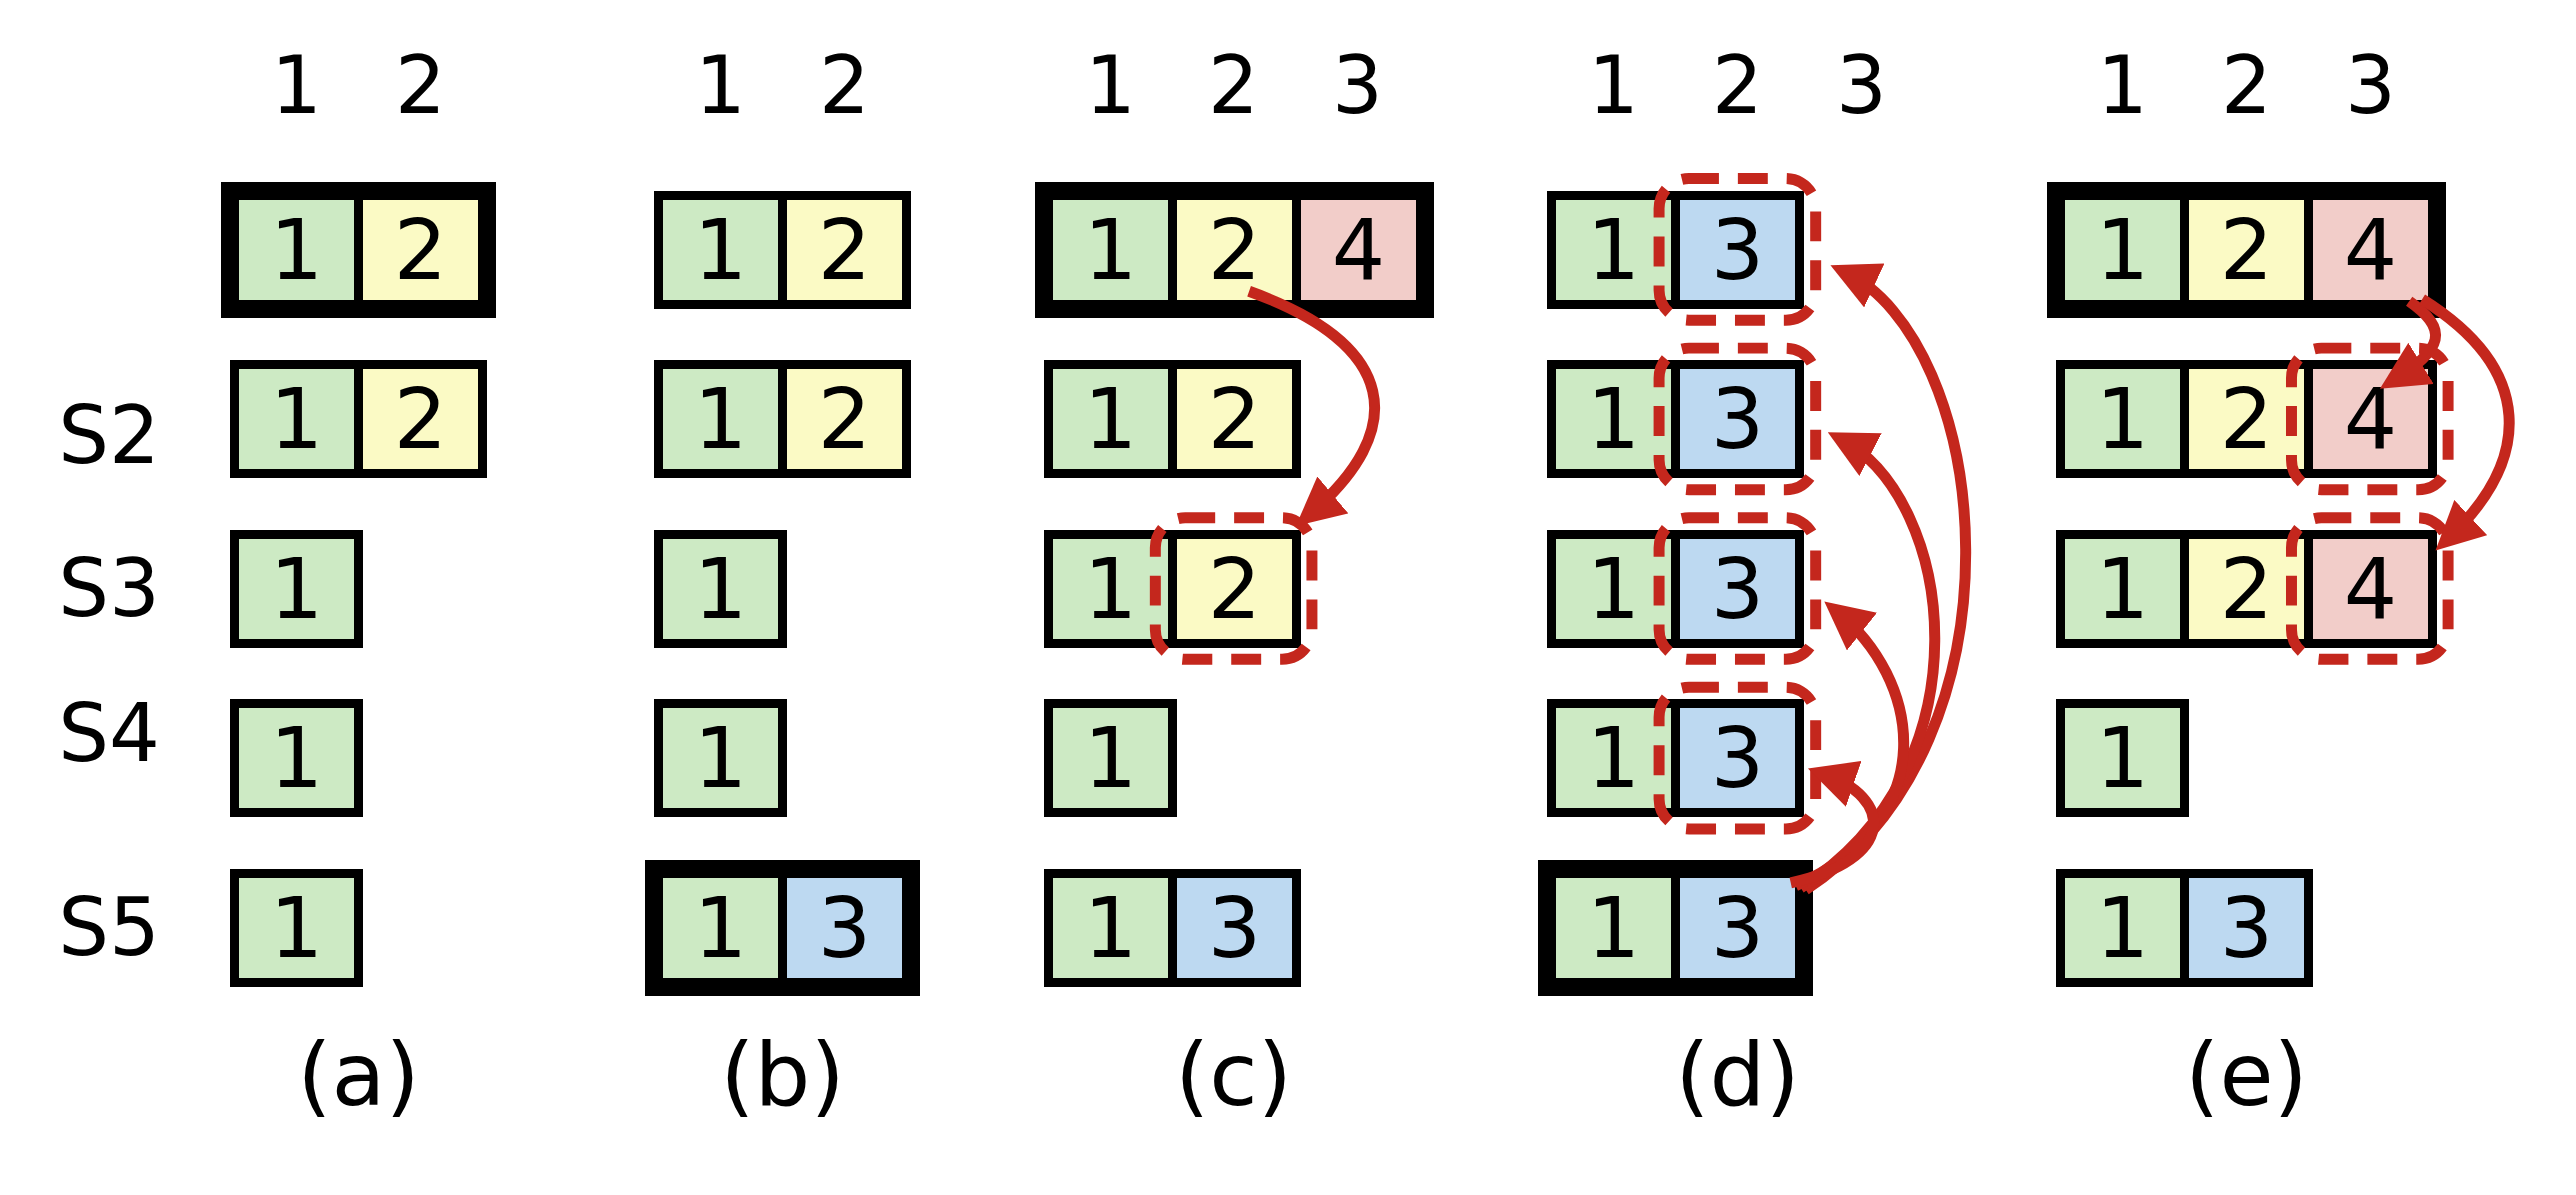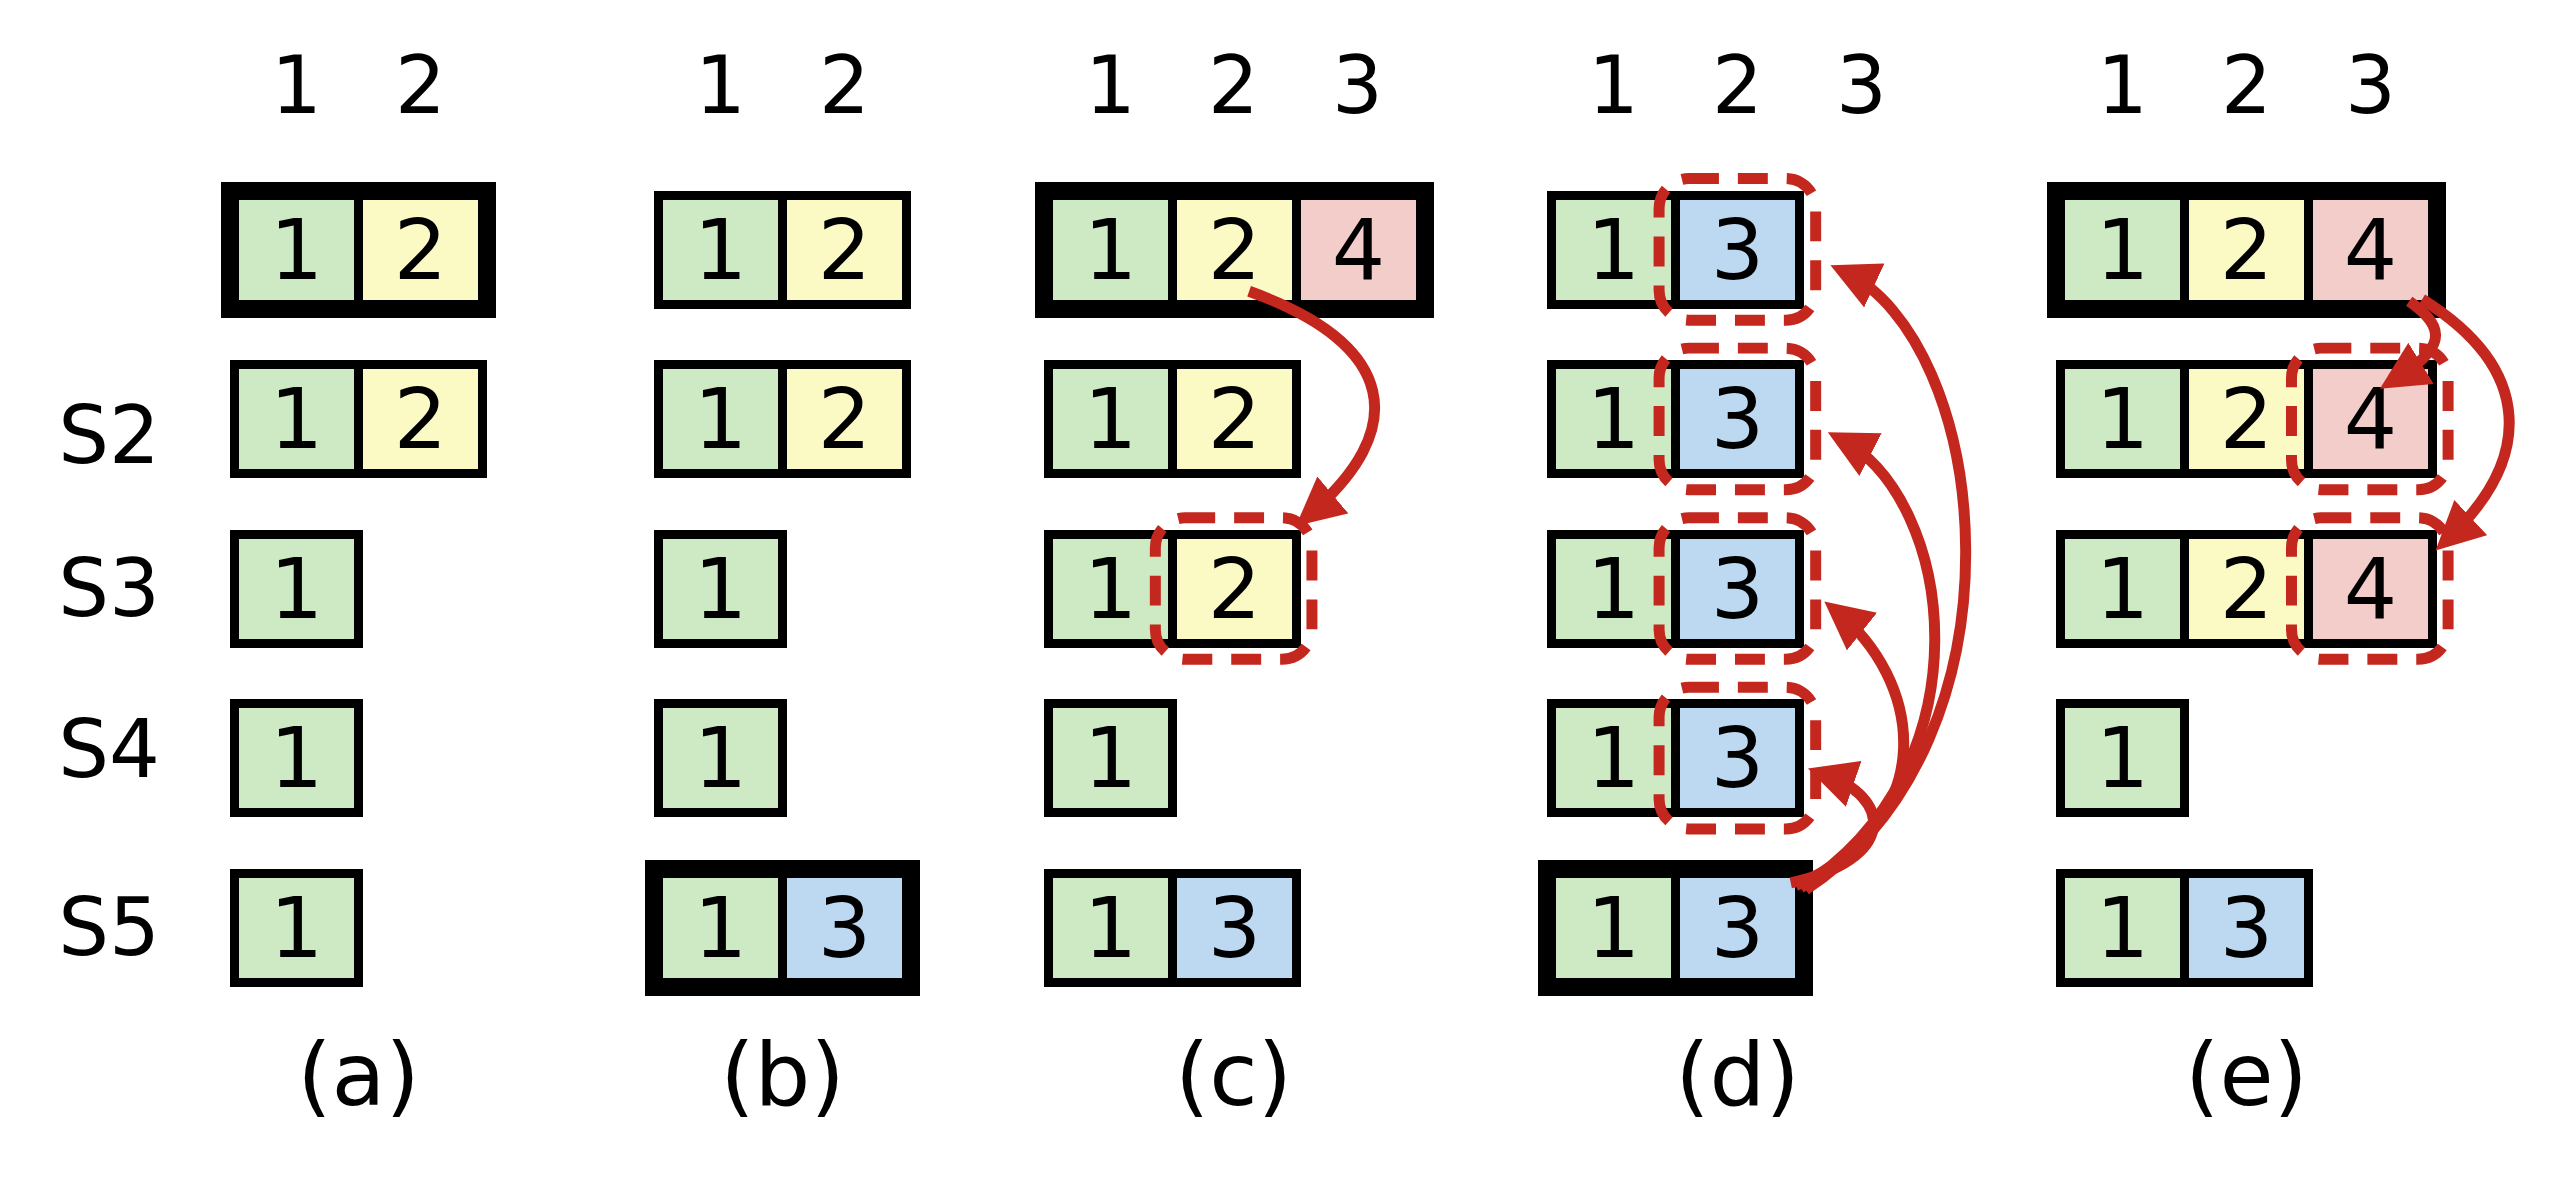--- a/index.html
+++ b/index.html
@@ -37,21 +37,21 @@
     font-size:88px;line-height:1;
   }
   #overlay{position:absolute;left:0;top:0;pointer-events:none;}
 </style>
 </head>
 <body>
 
 <div id="figure">
     <div class="row-label" style="top: 369px; margin-top: 17px;">S2</div>
     <div class="row-label" style="top: 539px;">S3</div>
-    <div class="row-label" style="top: 700px; text-align: right;">S4</div>
+    <div class="row-label" style="top: 684px; text-align: right;">S4</div>
     <div class="row-label" style="top: 878px;">S5</div>
     <div class="panel">
       <div class="col-header" style="left: 239px;">1</div>
       <div class="col-header" style="left: 363px;">2</div>
       <div class="log-row" style="left: 221px; top: 182px; border-width: 18px;">
         <div class="log-cell" style="background: var(--term-1);">1</div>
         <div class="log-cell" style="background: var(--term-2);">2</div>
       </div>
       <div class="log-row" style="left: 230px; top: 360px; border-width: 9px;">
         <div class="log-cell" style="background: var(--term-1);">1</div>

